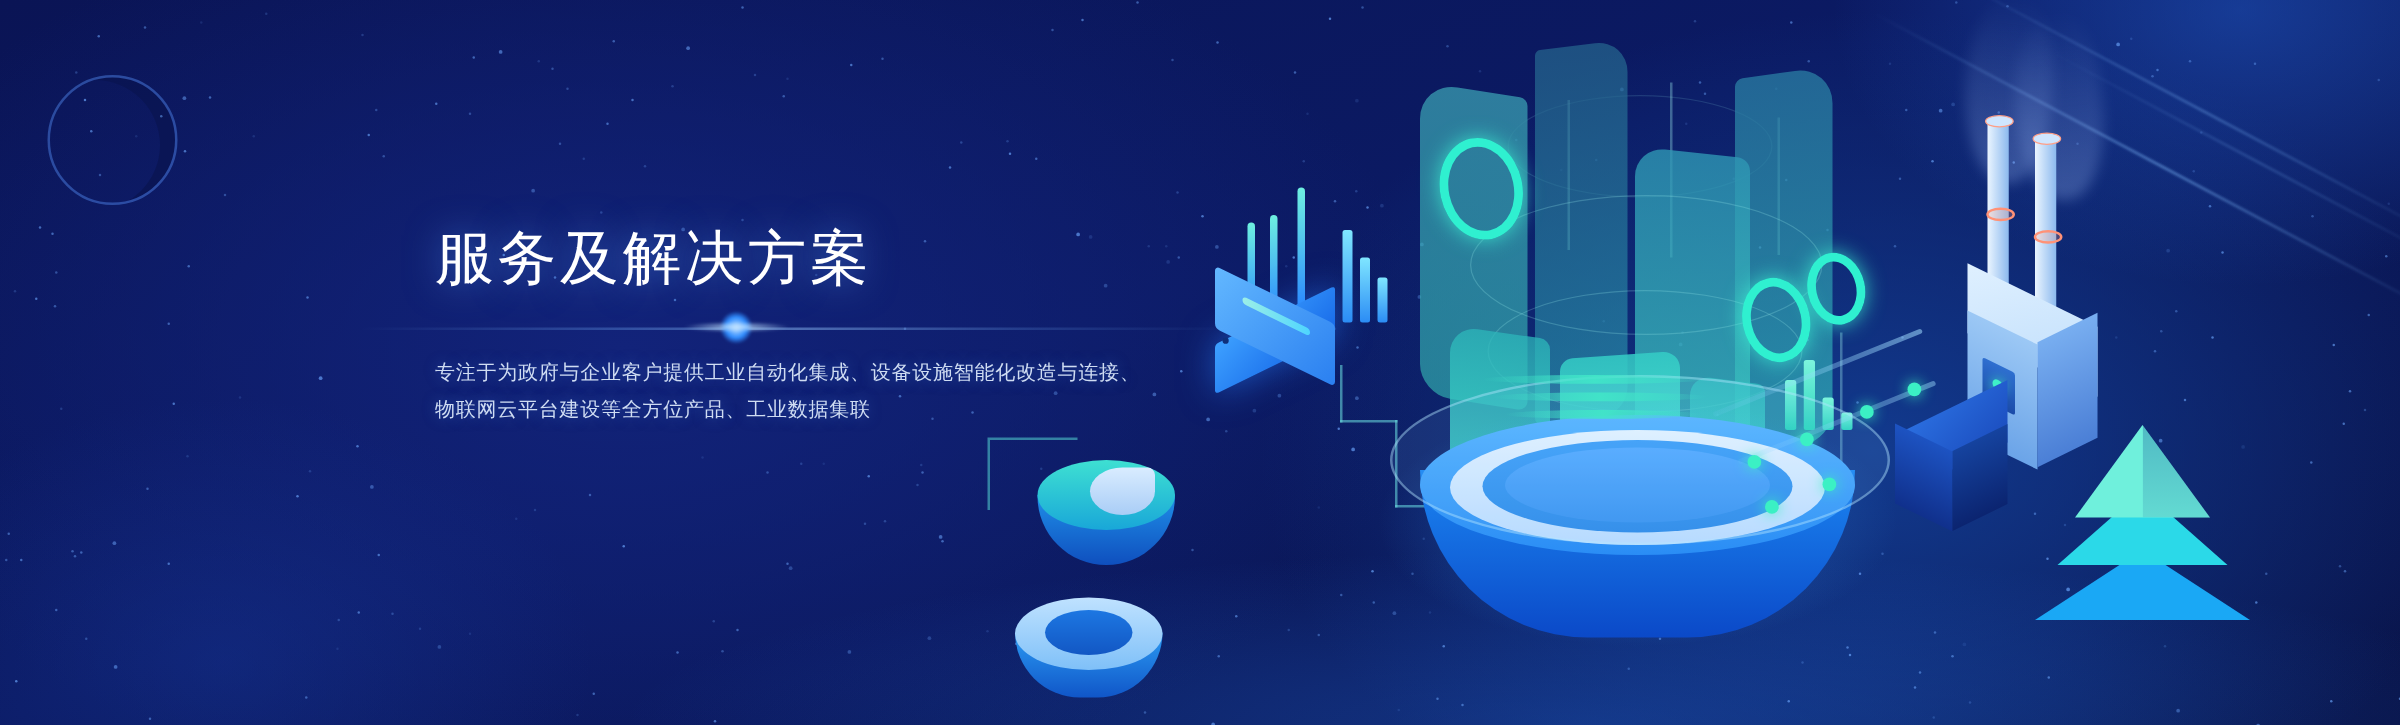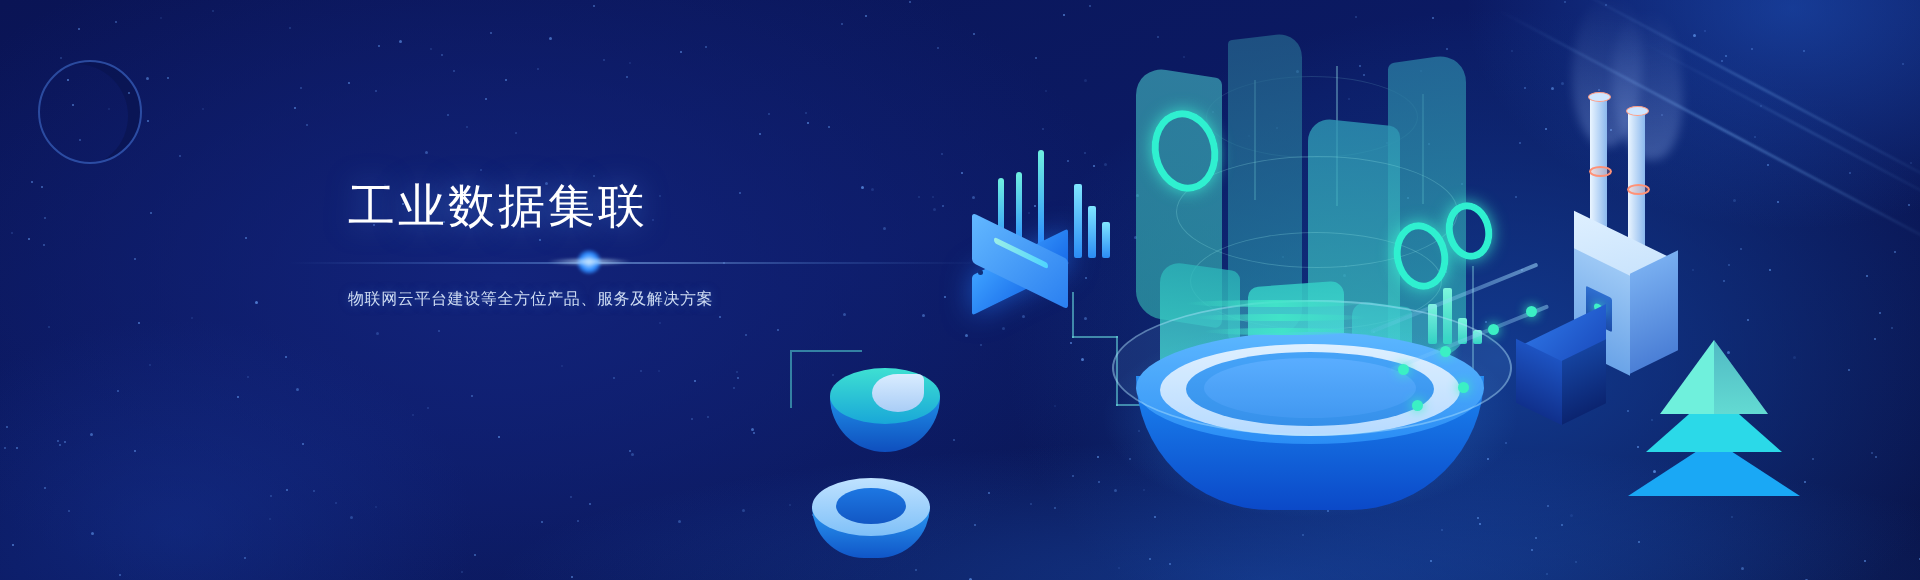--- a/index.html
+++ b/index.html
@@ -546,28 +546,29 @@
       <div class="star" style="left:1032px;top:265px;width:2px;height:2px;opacity:0.40"></div>
       <div class="star" style="left:1848px;top:369px;width:2px;height:2px;opacity:0.53"></div>
       <div class="star" style="left:736px;top:371px;width:2px;height:2px;opacity:0.21"></div>
       <div class="star" style="left:1348px;top:98px;width:2px;height:2px;opacity:0.17"></div>
       <div class="star" style="left:461px;top:571px;width:2px;height:2px;opacity:0.21"></div>
       <div class="star" style="left:1373px;top:331px;width:2px;height:2px;opacity:0.50"></div>
       <div class="star" style="left:1793px;top:356px;width:3px;height:3px;opacity:0.13"></div>
     </div>
 
   <div class="copy">
-    <div class="title">工业数据集联</div>
+    <div class="title">服务及解决方案</div>
 
     <div class="divider">
       <div class="diamond"></div>
     </div>
 
     <div class="sub">
-      <div>物联网云平台建设等全方位产品、服务及解决方案</div>
+      <div>专注于为政府与企业客户提供工业自动化集成、设备设施智能化改造与连接、</div>
+      <div>物联网云平台建设等全方位产品、工业数据集联</div>
     </div>
   </div>
 
   <div class="art">
 
     <div class="teal-wire"></div>
     <div class="cyl-side"></div>
     <div class="cyl-top"></div>
     <div class="cyl-notch"></div>
     <div class="cyl2-side"></div>

